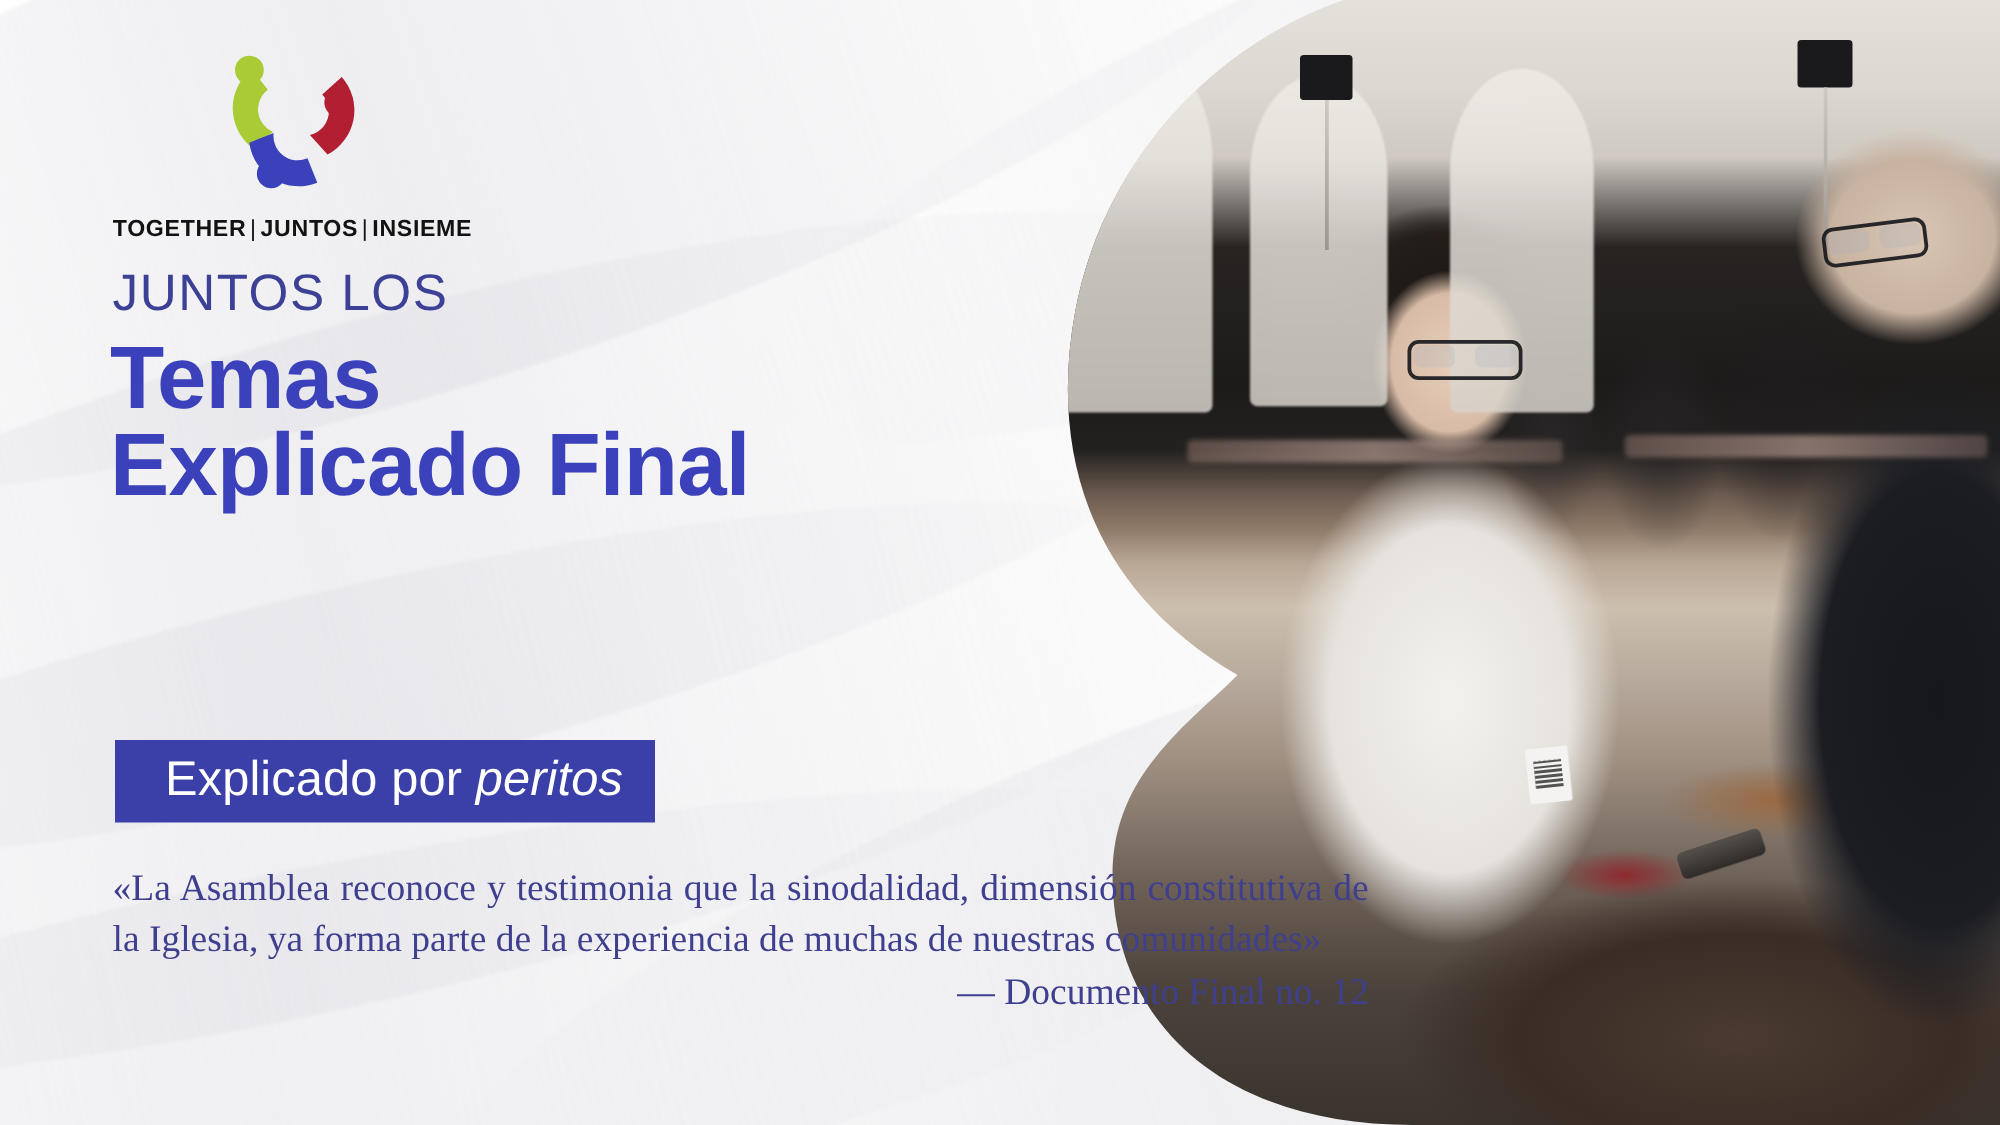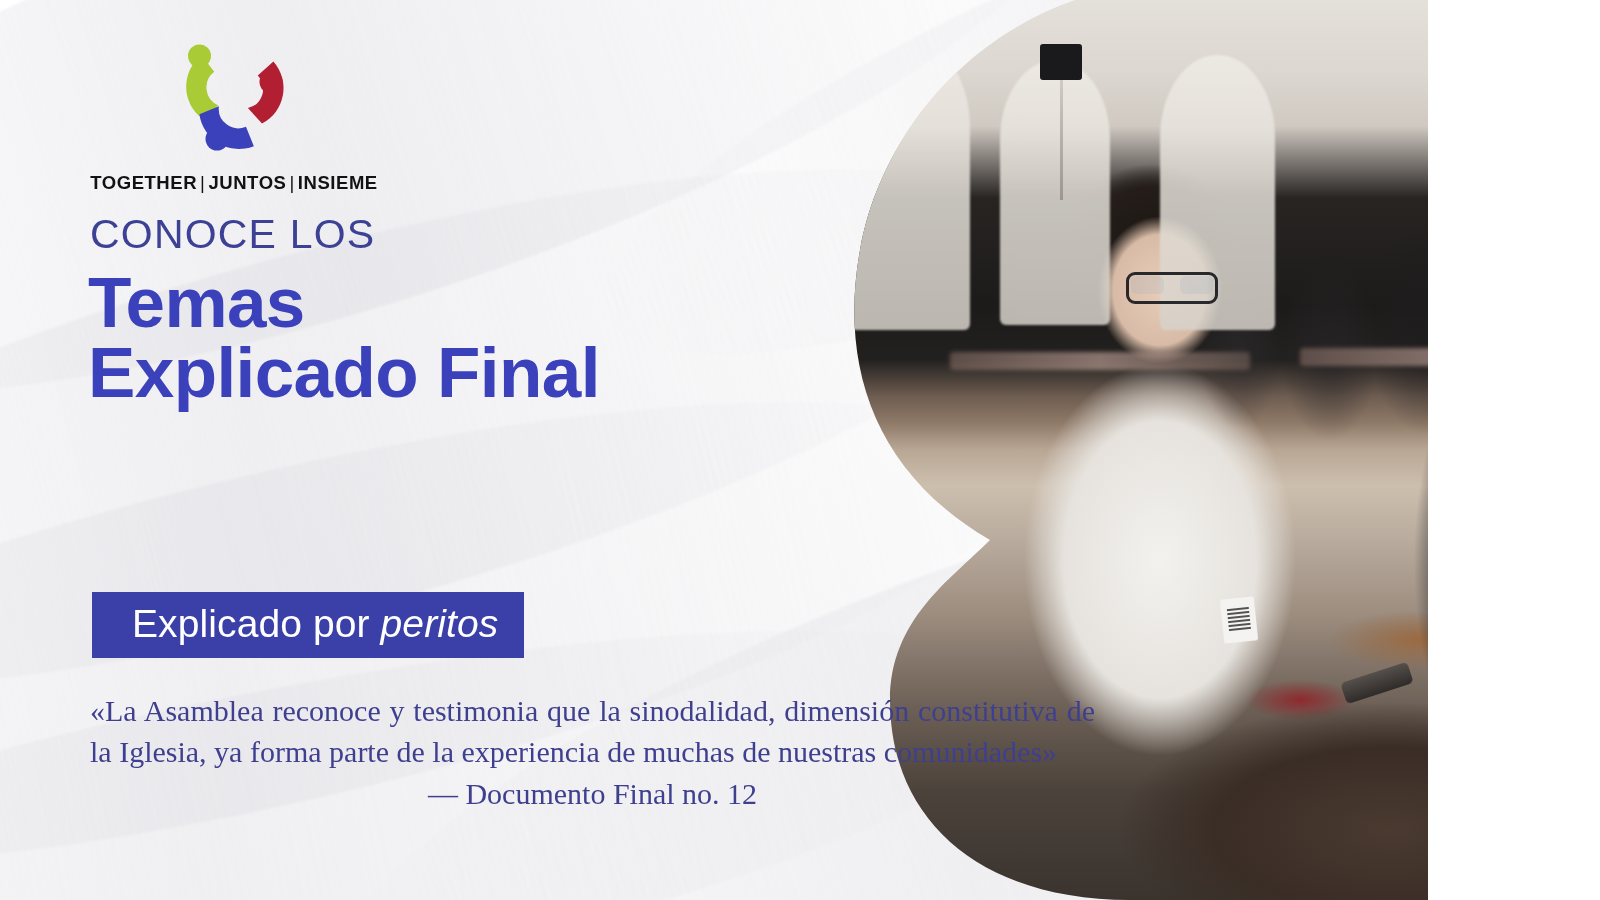--- a/index.html
+++ b/index.html
@@ -2,21 +2,21 @@
 <html><head>
 <meta charset="utf-8">
 <style>
   html, body {
     margin: 0;
     padding: 0;
     background: #ffffff;
   }
   #poster {
     position: relative;
-    width: 1428px;
+    width: 1600px;
     height: 900px;
     overflow: hidden;
     background: #14b8a6;
     font-family: "Liberation Sans", sans-serif;
   }
 
   
   .bg-base {
     position: absolute;
     inset: 0;
@@ -266,21 +266,21 @@
     width: 1005px;
     font-size: 30px;
     line-height: 1.38;
     color: #3f3f8f;
     text-align: justify;
     text-justify: inter-word;
     font-family: Liberation Serif, serif;
   }
   .quote .attrib {
     display: block;
-    text-align: center;
+    text-align: right;
     white-space: nowrap;
   }
 </style>
 </head>
 <body>
 
 <div id="poster">
 
   <div class="bg-base"></div>
   <div class="swoosh sw1"></div>
@@ -329,21 +329,21 @@
 
           <circle cx="43" cy="101" r="11.5" fill="#3a41bb"></circle>
           <path d="M 60 112 A 40 40 0 0 1 21.5 62 L 42.5 62 A 19.5 19.5 0 0 0 60 91 Z" fill="#3a41bb" transform="rotate(-22 60 59)"></path>
         </svg>
       </div>
       <div class="logo-words">
         <span>TOGETHER</span><span class="sep">|</span><span>JUNTOS</span><span class="sep">|</span><span>INSIEME</span>
       </div>
     </div>
 
-    <div class="kicker">CONOCE LOS</div>
+    <div class="kicker">JUNTOS LOS</div>
 
     <div class="headline">
       <div>Temas</div>
       <div>Explicado Final</div>
     </div>
 
     <div class="badge"><span>Explicado por </span><i>peritos</i></div>
 
     <div class="quote">
       <span>«La Asamblea reconoce y testimonia que la sinodalidad, dimensión constitutiva de la Iglesia, ya forma parte de la experiencia de muchas de nuestras comunidades»</span>

